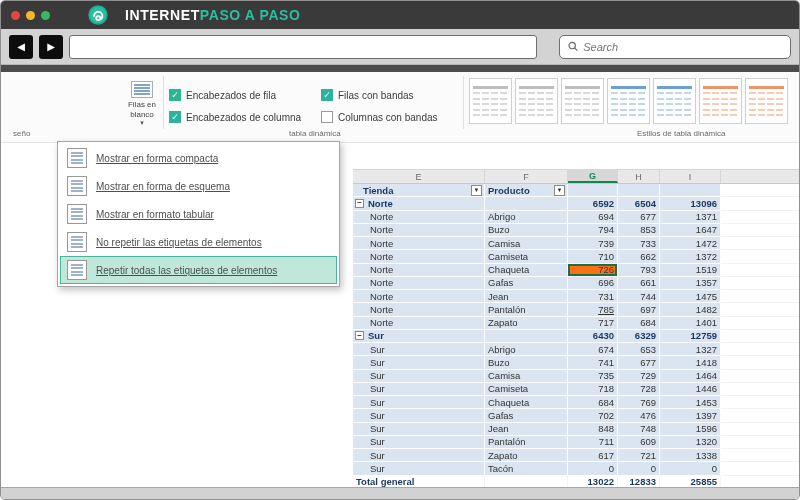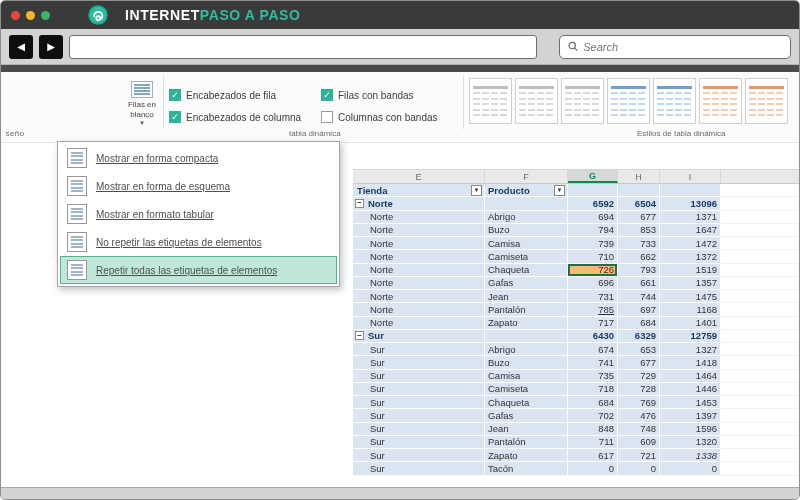--- a/index.html
+++ b/index.html
@@ -35,42 +35,42 @@
   .style-options { position:absolute; left:168px; top:12px; display:grid; grid-template-columns:152px 152px; grid-template-rows:22px 22px; grid-auto-flow:column; align-items:center; }
   .cb-item { display:flex; align-items:center; gap:5px; cursor:pointer; }
   .cb-box { width:12px; height:12px; border:1px solid #9b9b9b; background:#fff; display:flex; align-items:center; justify-content:center; font-size:9px; color:#fff; line-height:1; }
   .cb-box.checked { background:#2eb398; border-color:#2eb398; }
   .cb-label { font-size:10px; color:#3c3c3c; }
   .gallery { position:absolute; left:468px; top:6px; height:48px; display:flex; gap:3px; }
   .thumb { width:43px; height:46px; border:1px solid #cfcfcf; background:#fff; padding:3px; display:flex; flex-direction:column; justify-content:space-evenly; cursor:pointer; }
   .th-head { height:3px; }
   .th-row { height:2px; }
   .grp-label { position:absolute; top:57px; font-size:8px; color:#6a6a6a; }
-  #grp-left{ left:4px;font-family:Liberation Mono, monospace; } #grp-center{ left:288px; } #grp-right{ left:636px; }
+  #grp-left{ left:12px; } #grp-center{ left:288px; } #grp-right{ left:636px; }
 
   
   .menu { position:absolute; left:56px; top:140px; width:283px; background:#fff; border:1px solid #a6a6a6; box-shadow:2px 3px 7px rgba(0,0,0,.25); padding:2px; z-index:20; }
   .menu-item { display:flex; align-items:center; gap:9px; height:28px; padding:0 7px; font-size:10px; color:#4f4f4f; cursor:pointer; }
   .menu-item.selected { background:#bfe7da; outline:1px solid #47b598; outline-offset:-1px; }
   .menu-item .mi-label { text-decoration:underline; white-space:nowrap; }
   .menu-icon { width:20px; height:20px; border:1px solid #989898; background:#fff; display:flex; flex-direction:column; justify-content:space-evenly; padding:2px 3px; flex:0 0 auto; }
   .menu-icon i { display:block; height:2px; background:#9fb4c8; }
 
   
   .sheet { position:absolute; left:352px; top:168px; width:448px; height:320px; font-size:9.5px; color:#333; z-index:1; }
   .col-letters { display:flex; height:15px; background:#e9e9e9; border-top:1px solid #d5d5d5; border-bottom:1px solid #c9c9c9; }
   .col-letter { display:flex; align-items:center; justify-content:center; color:#6b6b6b; font-size:9px; border-right:1px solid #d6d6d6; cursor:pointer; }
   .col-letter.active { background:#d7d7d7; color:#0e8a4f; font-weight:bold; border-bottom:2px solid #13864b; }
   .prow { display:flex; height:13.25px; }
   .pcell { border-right:1px solid #fff; border-bottom:1px solid #fff; background:#dbe5f1; display:flex; align-items:center; overflow:hidden; white-space:nowrap; cursor:cell; }
   .pcell.num { justify-content:flex-end; padding-right:3px; }
   .pcell.empty-col { background:#fff; border-right:1px solid #ececec; border-bottom:1px solid #f2f2f2; }
   .prow.bold .pcell { font-weight:bold; color:#17375e; }
   .prow.total .pcell { background:#fff; border-right-color:#f4f4f4; border-bottom-color:#fff; }
-  .pcell.selcell { background:#fdba74; box-shadow:inset 0 0 0 2px #1d6f42; }
+  .pcell.selcell { background:#f97316; box-shadow:inset 0 0 0 2px #1d6f42; }
   .filter-btn { width:11px; height:11px; background:#fff; border:1px solid #8a8a8a; margin-left:auto; margin-right:2px; display:flex; align-items:center; justify-content:center; font-size:6px; color:#333; cursor:pointer; flex:0 0 auto; }
   .toggle { width:9px; height:9px; border:1px solid #8a8a8a; background:#fff; display:inline-flex; align-items:center; justify-content:center; font-size:8px; line-height:1; margin:0 4px 0 2px; color:#333; cursor:pointer; flex:0 0 auto; }
 
   .bottombar { position:absolute; bottom:0; left:0; right:0; height:12px; background:#d2d2d2; border-top:1px solid #a8a8a8; z-index:6; }
 </style>
 </head>
 <body>
 
 <div class="window">
 
@@ -202,21 +202,21 @@
         <div class="col-letter" style="width: 132px;">E</div>
         <div class="col-letter" style="width: 83px;">F</div>
         <div class="col-letter active" style="width: 50px;">G</div>
         <div class="col-letter" style="width: 42px;">H</div>
         <div class="col-letter" style="width: 61px;">I</div>
         <div class="col-letter" style="flex: 1 1 0%;"></div>
       </div>
     <div>
         <div class="prow bold">
           <div class="pcell" style="width: 132px;">
-            <span style="padding-left: 4px;">Tienda</span>
+            <span style="padding-left: 10px;">Tienda</span>
             <span class="filter-btn">▼</span>
           </div>
           <div class="pcell" style="width: 83px;">
             <span style="padding-left: 3px;">Producto</span>
             <span class="filter-btn">▼</span>
           </div>
           <div class="pcell num" style="width: 50px;"></div>
           <div class="pcell num" style="width: 42px;"></div>
           <div class="pcell num" style="width: 61px;"></div>
           <div class="pcell empty-col" style="width: 80px; flex: 1 1 0%;"></div>
@@ -286,21 +286,21 @@
           <div class="pcell num" style="width: 50px;">731</div>
           <div class="pcell num" style="width: 42px;">744</div>
           <div class="pcell num" style="width: 61px;">1475</div>
           <div class="pcell empty-col" style="width: 80px; flex: 1 1 0%;"></div>
         </div>
         <div class="prow">
           <div class="pcell" style="width: 132px; padding-left: 17px;">Norte</div>
           <div class="pcell" style="width: 83px; padding-left: 3px;">Pantalón</div>
           <div class="pcell num" style="width: 50px; text-decoration: underline;">785</div>
           <div class="pcell num" style="width: 42px;">697</div>
-          <div class="pcell num" style="width: 61px;">1168</div>
+          <div class="pcell num" style="width: 61px;">1482</div>
           <div class="pcell empty-col" style="width: 80px; flex: 1 1 0%;"></div>
         </div>
         <div class="prow">
           <div class="pcell" style="width: 132px; padding-left: 17px;">Norte</div>
           <div class="pcell" style="width: 83px; padding-left: 3px;">Zapato</div>
           <div class="pcell num" style="width: 50px;">717</div>
           <div class="pcell num" style="width: 42px;">684</div>
           <div class="pcell num" style="width: 61px;">1401</div>
           <div class="pcell empty-col" style="width: 80px; flex: 1 1 0%;"></div>
         </div>
@@ -377,31 +377,39 @@
           <div class="pcell num" style="width: 50px;">711</div>
           <div class="pcell num" style="width: 42px;">609</div>
           <div class="pcell num" style="width: 61px;">1320</div>
           <div class="pcell empty-col" style="width: 80px; flex: 1 1 0%;"></div>
         </div>
         <div class="prow">
           <div class="pcell" style="width: 132px; padding-left: 17px;">Sur</div>
           <div class="pcell" style="width: 83px; padding-left: 3px;">Zapato</div>
           <div class="pcell num" style="width: 50px;">617</div>
           <div class="pcell num" style="width: 42px;">721</div>
-          <div class="pcell num" style="width: 61px; font-style: italic;">1338</div>
+          <div class="pcell num" style="width: 61px;">1338</div>
           <div class="pcell empty-col" style="width: 80px; flex: 1 1 0%;"></div>
         </div>
         <div class="prow">
           <div class="pcell" style="width: 132px; padding-left: 17px;">Sur</div>
           <div class="pcell" style="width: 83px; padding-left: 3px;">Tacón</div>
           <div class="pcell num" style="width: 50px;">0</div>
           <div class="pcell num" style="width: 42px;">0</div>
           <div class="pcell num" style="width: 61px;">0</div>
           <div class="pcell empty-col" style="width: 80px; flex: 1 1 0%;"></div>
         </div>
+        <div class="prow bold total">
+          <div class="pcell" style="width: 132px; padding-left: 3px;">Total general</div>
+          <div class="pcell" style="width: 83px;"></div>
+          <div class="pcell num" style="width: 50px;">13022</div>
+          <div class="pcell num" style="width: 42px;">12833</div>
+          <div class="pcell num" style="width: 61px;">25855</div>
+          <div class="pcell empty-col" style="width: 80px; flex: 1 1 0%;"></div>
+        </div>
       </div>
   </div>
 
   <div class="menu">
       <div class="menu-item">
         <span class="menu-icon">
           <i></i>
           <i></i>
           <i></i>
           <i></i>

